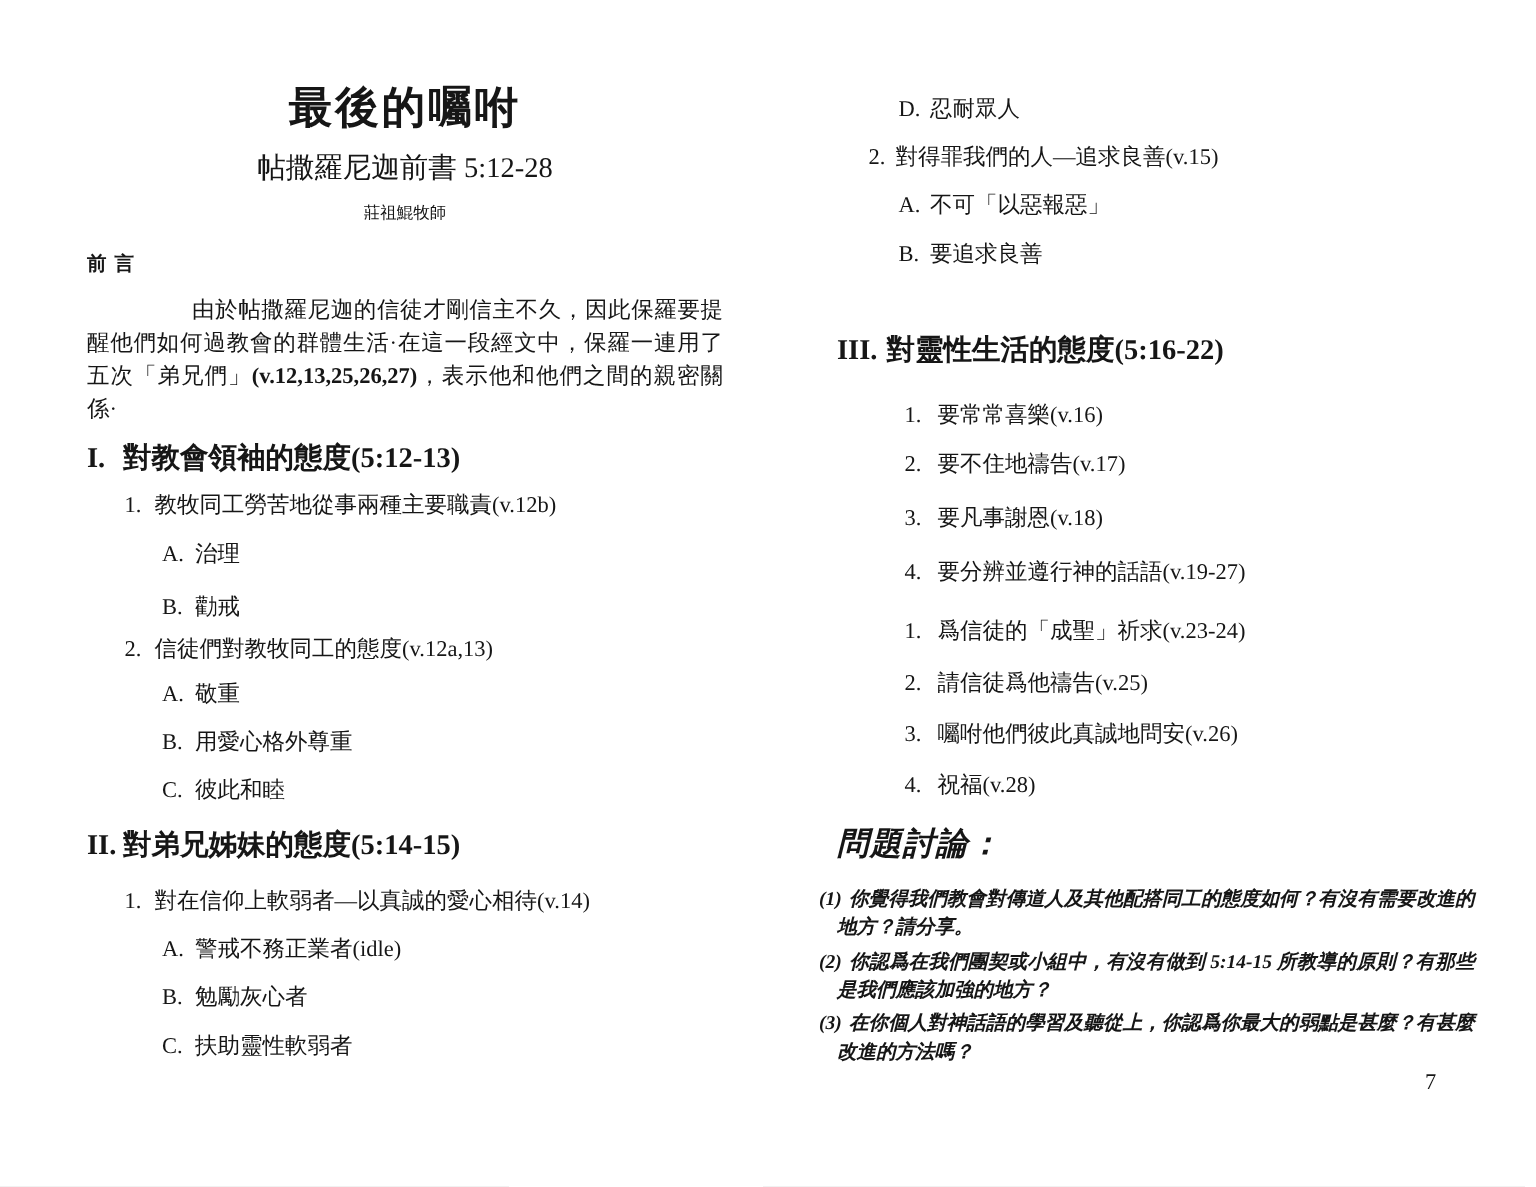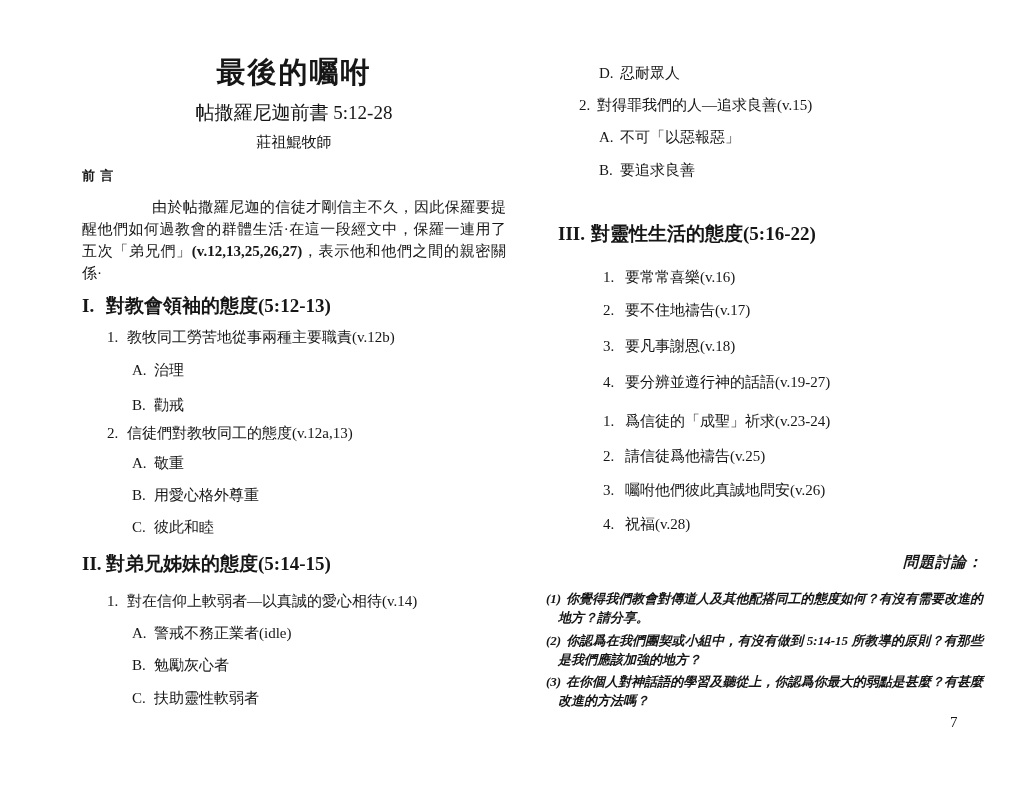--- a/index.html
+++ b/index.html
@@ -2,45 +2,45 @@
 <html><head>
 <meta charset="utf-8">
 <style>
   html,body{margin:0;padding:0;background:#e8e8e8;}
   .page{
     position:relative;width:1024px;height:791px;background:#ffffff;
     color:#161616;font-family:"Liberation Serif","DejaVu Serif",serif;
     overflow:hidden;
   }
   .col{position:absolute;}
-  .col-left{left:82px;top:55px;width:424px;}
+  .col-left{left:58px;top:55px;width:424px;}
   .col-right{left:546px;top:63px;width:437px;}
 
   .doc-title{font-size:29px;font-weight:bold;text-align:center;line-height:34px;letter-spacing:2px;}
   .doc-subtitle{margin-top:14px;font-size:19px;text-align:center;line-height:20px;}
-  .doc-author{margin-top:9px;font-size:15px;text-align:center;line-height:20px;}
+  .doc-author{margin-top:9px;font-size:11px;text-align:center;line-height:20px;}
 
   .intro-heading{margin-top:12px;font-size:13px;font-weight:bold;line-height:24px;letter-spacing:1px;}
   .intro-para{margin:8px 0 0 0;font-size:15px;line-height:22px;text-indent:70px;text-align:justify;font-family:Liberation Serif, serif;}
   .bold-ref{font-weight:bold;}
 
   .line{display:flex;align-items:baseline;font-size:15px;line-height:20px;}
   .line .mk{flex:none;}
   .sec{font-size:19px;font-weight:bold;line-height:24px;}
 
   .l-sec .mk{width:24px;}
   .l-num{margin-left:25px;} .l-num .mk{width:20px;}
   .l-let{margin-left:50px;} .l-let .mk{width:22px;}
 
   .r-sec{margin-left:12px;} .r-sec .mk{width:33px;margin-top:29px;}
   .r-num{margin-left:33px;} .r-num .mk{width:18px;}
   .r-let{margin-left:53px;} .r-let .mk{width:21px;}
   .r-item{margin-left:57px;} .r-item .mk{width:22px;}
 
-  .disc-heading{margin-left:12px;font-size:15px;font-weight:bold;font-style:italic;line-height:22px;letter-spacing:1px;text-align:right;}
+  .disc-heading{margin-left:12px;font-size:21px;font-weight:bold;font-style:italic;line-height:22px;letter-spacing:1px;}
   .question{font-size:13px;font-weight:bold;font-style:italic;line-height:19px;padding-left:12px;text-indent:-12px;text-align:justify;}
   .question .qmk{display:inline-block;width:20px;text-indent:0;}
 
   .page-number{position:absolute;left:950px;top:712px;font-size:15px;line-height:20px;}
 </style>
 </head>
 <body>
 
 <div class="page">
 

